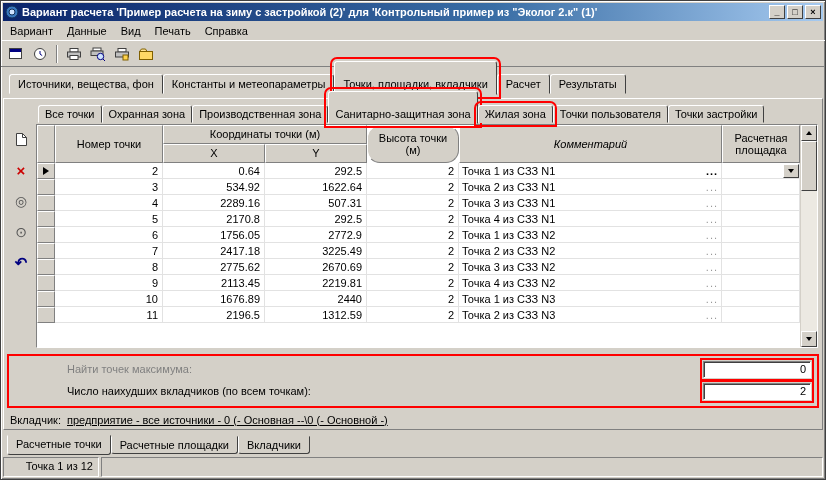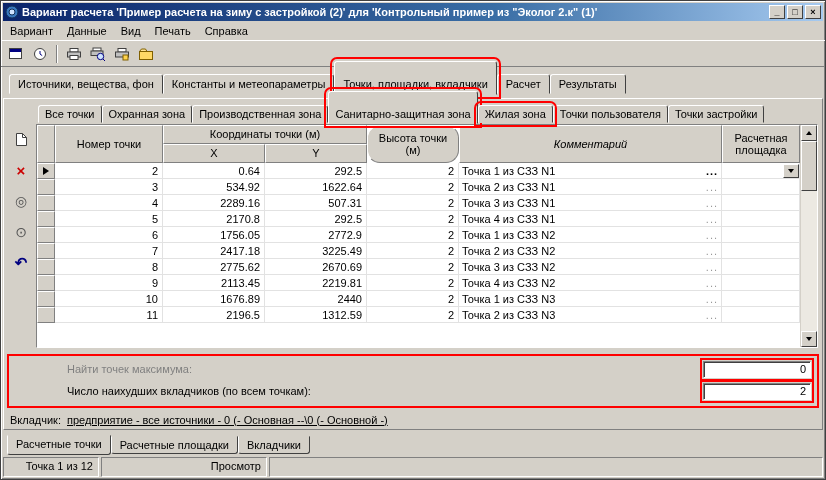--- a/index.html
+++ b/index.html
@@ -431,17 +431,16 @@
   </div>
 
   <div class="bottomtabs">
     <span class="btab active"><span>Расчетные точки</span></span>
       <span class="btab"><span>Расчетные площадки</span></span>
       <span class="btab"><span>Вкладчики</span></span>
   </div>
 
   <div class="statusbar">
     <span class="status-cell st-1">Точка 1 из 12</span>
-    <span class="status-cell st-2">Просмотр</span>
     <span class="status-cell st-3"></span>
   </div>
 
 </div>
 
 </body></html>

